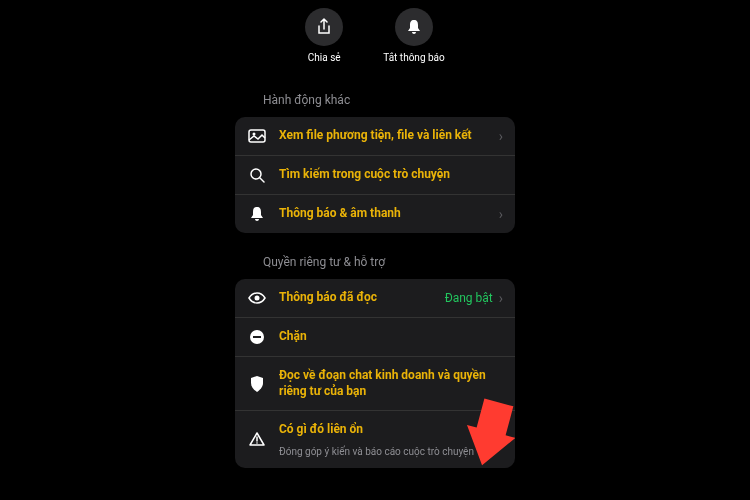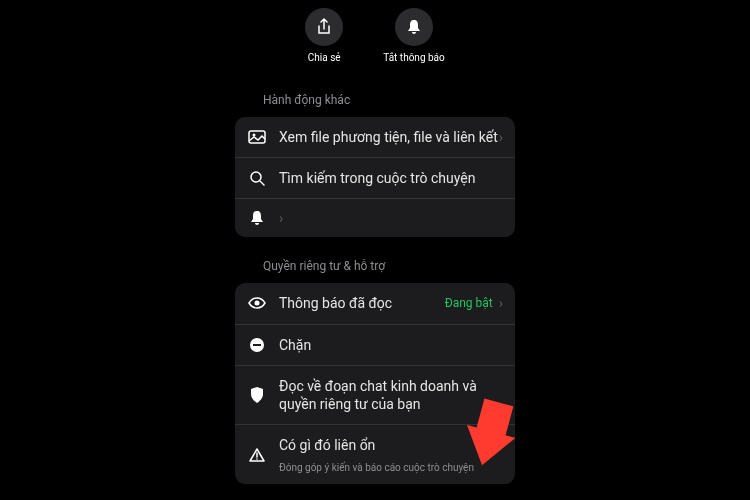--- a/index.html
+++ b/index.html
@@ -73,23 +73,24 @@
       align-items: center;
       justify-content: center;
       flex-shrink: 0;
       margin-right: 12px;
     }
     .row-content {
       flex: 1;
       min-width: 0;
     }
     .row-title {
-      font-size: 14px;
-      color: #e5e5e5;
+      font-size: 12px;
+      color: #eab308;
       line-height: 1.3;
+      font-weight: bold;
     }
     .row-subtitle {
       font-size: 10px;
       color: #8e8e93;
       margin-top: 8px;
     }
     .row-value {
       font-size: 12px;
       color: #22c55e;
       margin-right: 6px;
@@ -156,20 +157,23 @@
       <div class="row-content">
         <div class="row-title">Tìm kiếm trong cuộc trò chuyện</div>
       </div>
     </div>
     <div class="row">
       <div class="row-icon">
         <svg width="14" height="16" viewBox="0 0 14 16" fill="#fff">
           <path d="M7 1 C4 1 3 3 3 6 L3 9 L1 12 L13 12 L11 9 L11 6 C11 3 10 1 7 1 Z M5 13 C5 14 6 15 7 15 C8 15 9 14 9 13 Z"></path>
         </svg>
       </div>
+      <div class="row-content">
+        <div class="row-title">Thông báo &amp; âm thanh</div>
+      </div>
       <span class="chevron">›</span>
     </div>
   </div>
 
   <div class="section-header">Quyền riêng tư &amp; hỗ trợ</div>
   <div class="section">
     <div class="row">
       <div class="row-icon">
         <svg width="18" height="12" viewBox="0 0 18 12" fill="none">
           <path d="M1 6 C1 6 4 1 9 1 C14 1 17 6 17 6 C17 6 14 11 9 11 C4 11 1 6 1 6 Z" stroke="#fff" stroke-width="1.5"></path>

